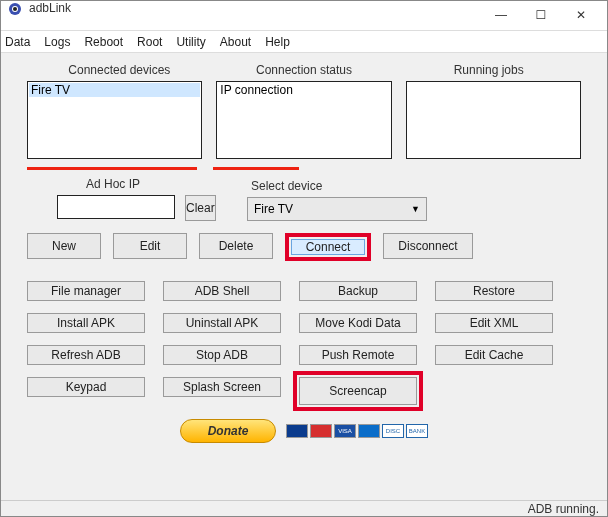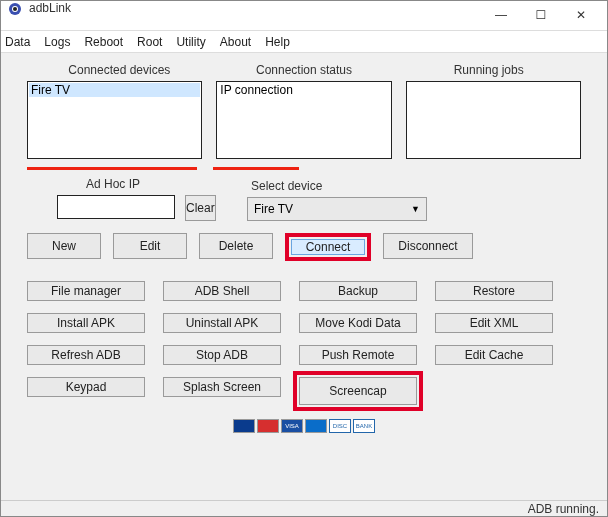--- a/index.html
+++ b/index.html
@@ -198,20 +198,21 @@
       <div class="btn">Edit Cache</div>
 
       <div class="btn">Keypad</div>
       <div class="btn">Splash Screen</div>
       <div class="cell-hl">
         <div class="btn">Screencap</div>
       </div>
     </div>
 
     <div class="donate-row">
+      <div class="donate-btn">Donate</div>
       <div class="card-strip">
         <div class="card" style="background:#0a3b8d;"></div>
         <div class="card" style="background:#d62f2f;"></div>
         <div class="card" style="background:#1a4fa3;">VISA</div>
         <div class="card" style="background:#0a6dc9;"></div>
         <div class="card" style="background:#fff;color:#26a;border-color:#26a;">DISC</div>
         <div class="card" style="background:#fff;color:#26a;border-color:#26a;">BANK</div>
       </div>
     </div>
   </div>

